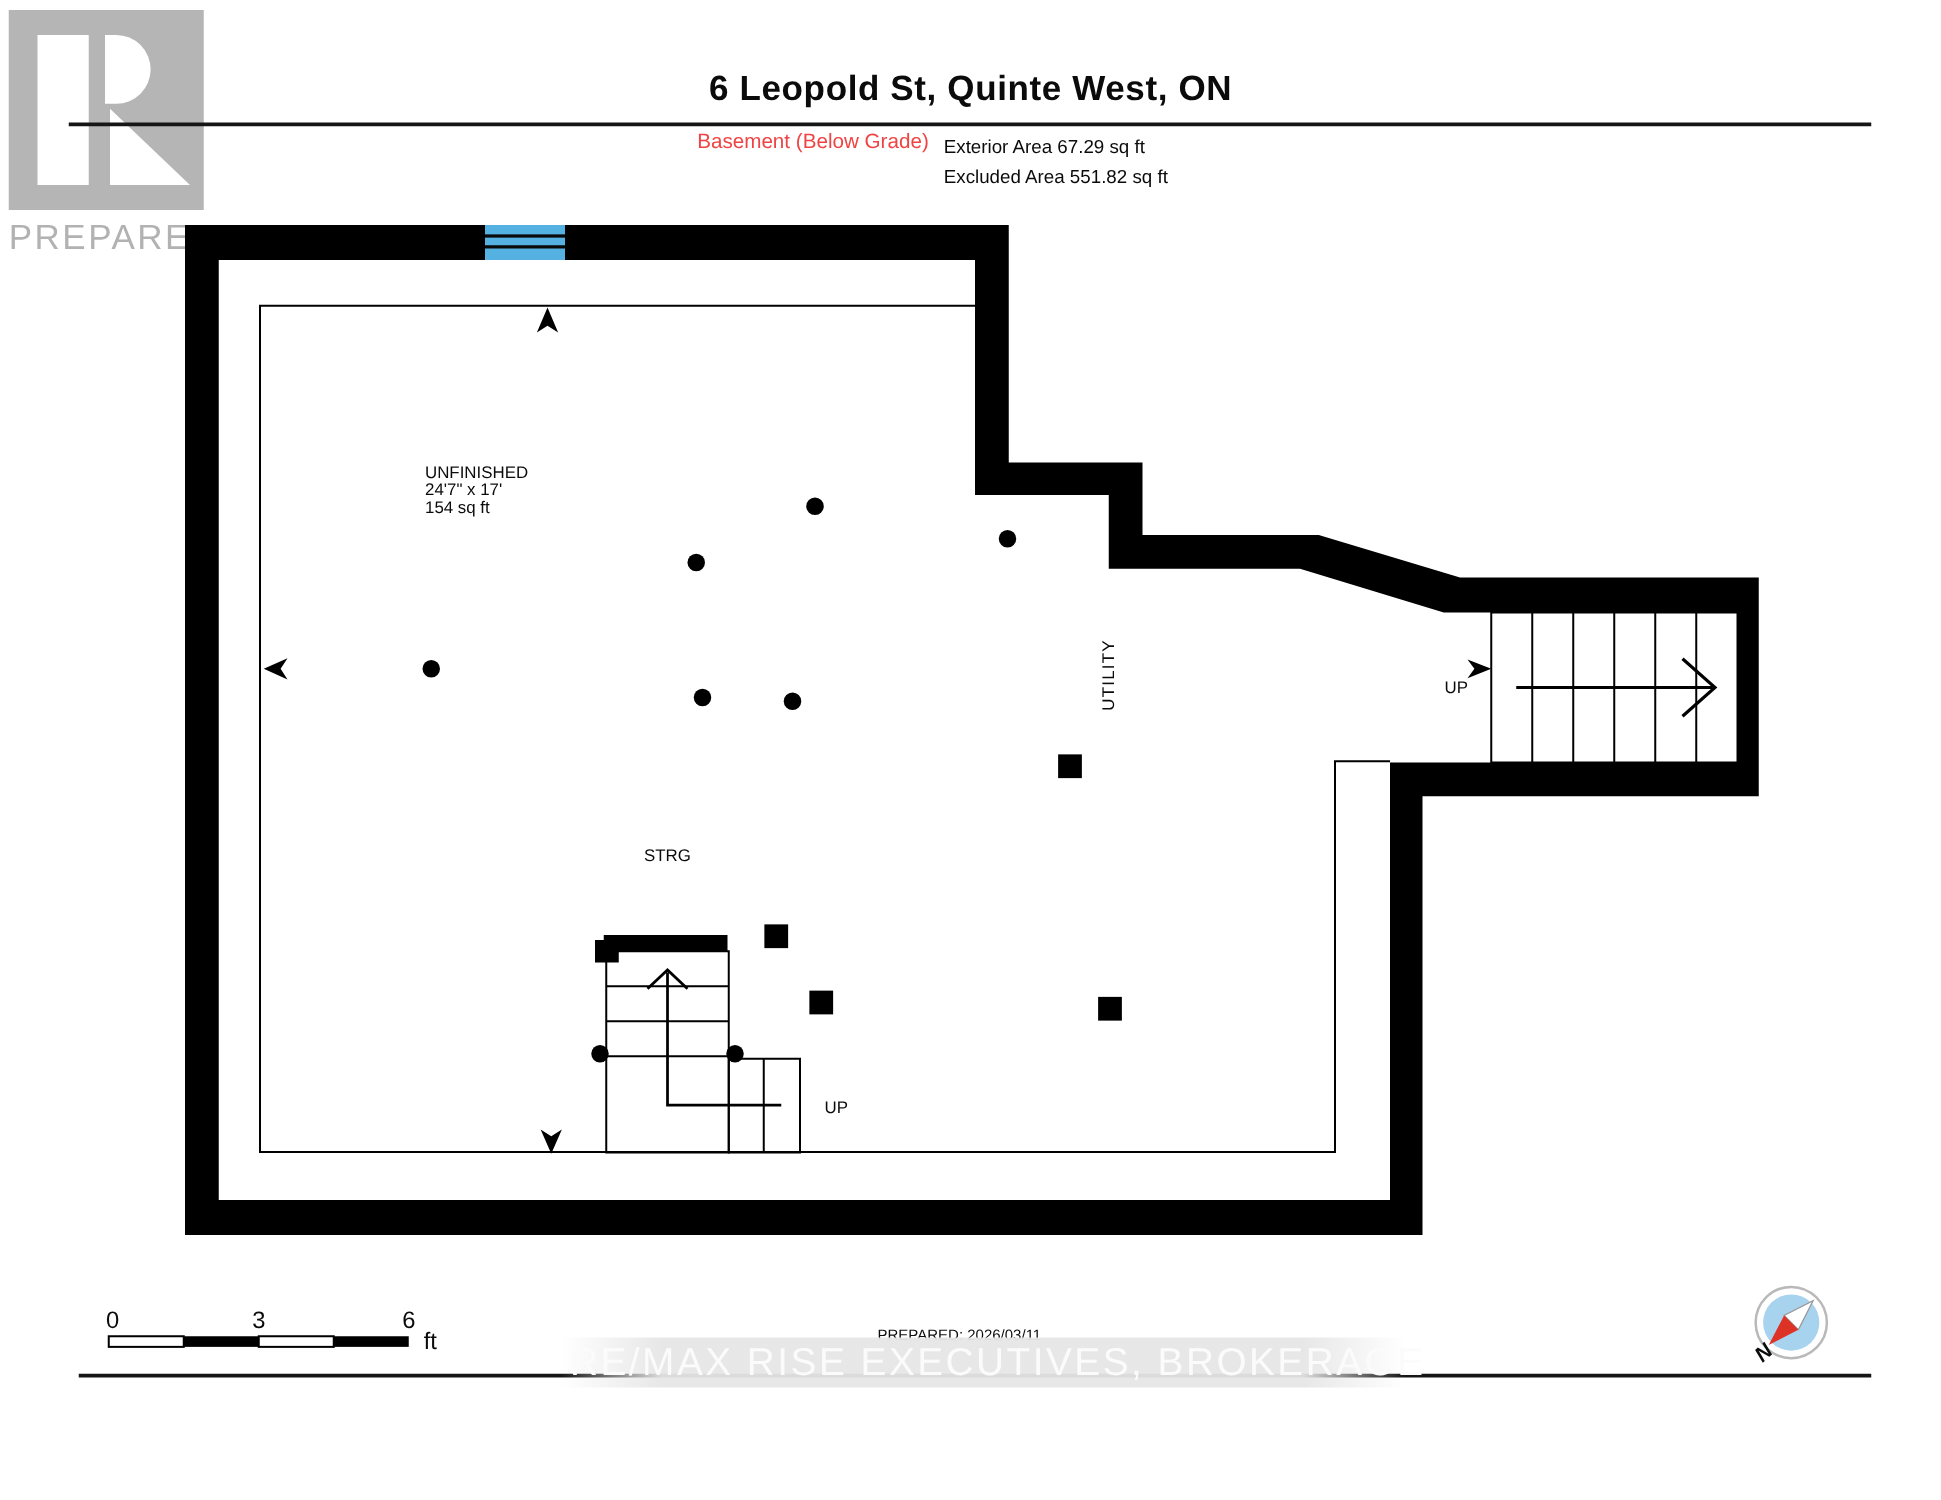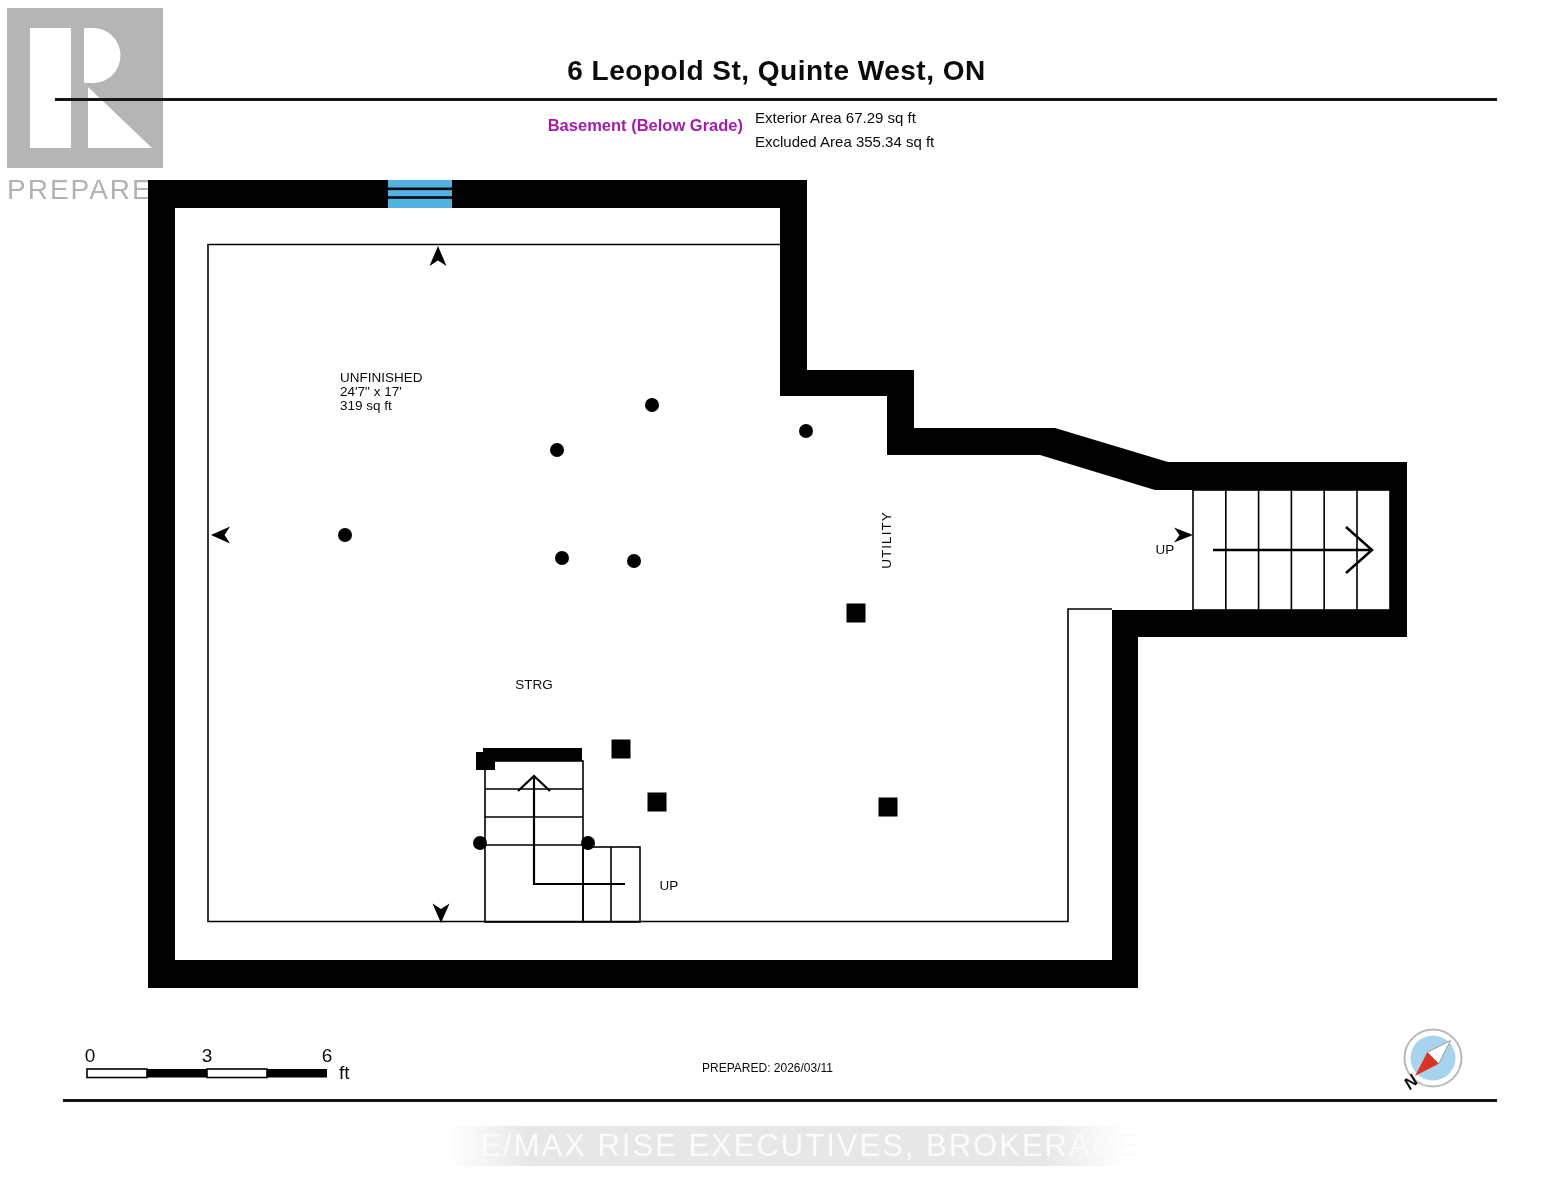--- a/index.html
+++ b/index.html
@@ -3,38 +3,38 @@
 <meta charset="utf-8">
 <style>
   html,body{margin:0;padding:0;background:#ffffff;}
   body{font-family:"Liberation Sans",sans-serif;color:#111;}
   .page{position:relative;width:1553px;height:1200px;background:#fff;overflow:hidden;}
   .abs{position:absolute;}
 
   
   .title{top:55px;left:0;right:0;text-align:center;font-size:28px;font-weight:bold;letter-spacing:.5px;color:#0b0b0b;}
   .title-rule{top:98px;left:55px;width:1442px;height:3px;background:#161616;}
-  .floor-label{top:116px;left:400px;width:343px;text-align:right;font-size:16.5px;font-weight:bold;color:#a21caf;}
+  .floor-label{top:104px;left:400px;width:343px;text-align:right;font-size:16.5px;font-weight:normal;color:#ef4444;}
   .area-line1{top:109px;left:755px;font-size:15px;color:#0b0b0b;}
   .area-line2{top:133px;left:755px;font-size:15px;color:#0b0b0b;}
 
   
   .logo-wrap{top:8px;left:7px;width:170px;}
   .logo-box{width:156px;height:160px;background:#b5b5b5;}
   .logo-text{margin-top:5px;font-size:28px;letter-spacing:2px;color:#b2b2b2;white-space:nowrap;line-height:26px;}
   .logo-text sup{font-size:13px;vertical-align:9px;}
 
   
   .room-block{top:371px;left:340px;width:142px;text-align:left;font-size:13.5px;line-height:14px;color:#0b0b0b;}
 
   
   .prepared{top:1061px;left:702px;font-size:12px;color:#0b0b0b;}
   .bottom-rule{top:1099px;left:63px;width:1434px;height:3px;background:#161616;}
   .disclaimer{top:1109px;left:62px;width:1480px;font-size:14.5px;color:#0b0b0b;}
-  .watermark{top:1126px;left:448px;width:660px;font-size:31px;letter-spacing:2px;white-space:nowrap;color:#fbfbfb;padding:2px 8px;
+  .watermark{top:1070px;left:448px;width:660px;font-size:31px;letter-spacing:2px;white-space:nowrap;color:#fbfbfb;padding:2px 8px;
     background:linear-gradient(to right, rgba(232,232,232,0) 0%, rgba(230,230,230,.95) 12%, rgba(230,230,230,.95) 88%, rgba(232,232,232,0) 100%);}
 
   svg text{font-family:"Liberation Sans",sans-serif;fill:#0b0b0b;}
   .plan-svg{top:0;left:0;}
 </style>
 </head>
 <body>
 
 <div class="page">
 
@@ -46,21 +46,21 @@
         <polygon points="81,79 145,140 81,140" fill="#ffffff"></polygon>
       </svg>
     </div>
     <div class="logo-text"><span>PREPARED</span><sup>®</sup></div>
   </div>
 
   <div class="abs title">6 Leopold St, Quinte West, ON</div>
   <div class="abs title-rule"></div>
   <div class="abs floor-label">Basement (Below Grade)</div>
   <div class="abs area-line1">Exterior Area 67.29 sq ft</div>
-  <div class="abs area-line2">Excluded Area 355.34 sq ft</div>
+  <div class="abs area-line2">Excluded Area 551.82 sq ft</div>
 
   <svg class="abs plan-svg" width="1553" height="1200" viewBox="0 0 1553 1200">
 
     <path fill="#000000" fill-rule="evenodd" d="M148,180 H807 V370 H914 V428 H1055 L1168,462 H1407 V637 H1138 V988 H148 Z
          M175,208 H780 V396 H887 V455 H1040 L1155,490 H1390 V610 H1112 V960 H175 Z"></path>
 
     <g>
       <rect x="388" y="180" width="64" height="28" fill="#54b1e1"></rect>
       <rect x="388" y="187.5" width="64" height="2.6" fill="#0a0a0a"></rect>
       <rect x="388" y="196.2" width="64" height="2.6" fill="#0a0a0a"></rect>
@@ -127,20 +127,20 @@
       <circle cx="1433" cy="1058" r="22.5" fill="#a7d3ef"></circle>
       <polygon points="1450.5,1040.5 1438.7,1063.7 1427.3,1052.3" fill="#ffffff" stroke="#9a9a9a" stroke-width="1"></polygon>
       <polygon points="1415,1076 1438.7,1063.7 1427.3,1052.3" fill="#dd3327"></polygon>
       <text x="1406" y="1092" font-size="17" font-style="italic" font-weight="bold" transform="rotate(-42 1406 1086)">N</text>
     </g>
   </svg>
 
   <div class="abs room-block">
     <div>UNFINISHED</div>
     <div>24'7" x 17'</div>
-    <div>319 sq ft</div>
+    <div>154 sq ft</div>
   </div>
 
   <div class="abs prepared">PREPARED: 2026/03/11</div>
   <div class="abs bottom-rule"></div>
   <div class="abs watermark">RE/MAX RISE EXECUTIVES, BROKERAGE</div>
 
 </div>
 
 </body></html>

